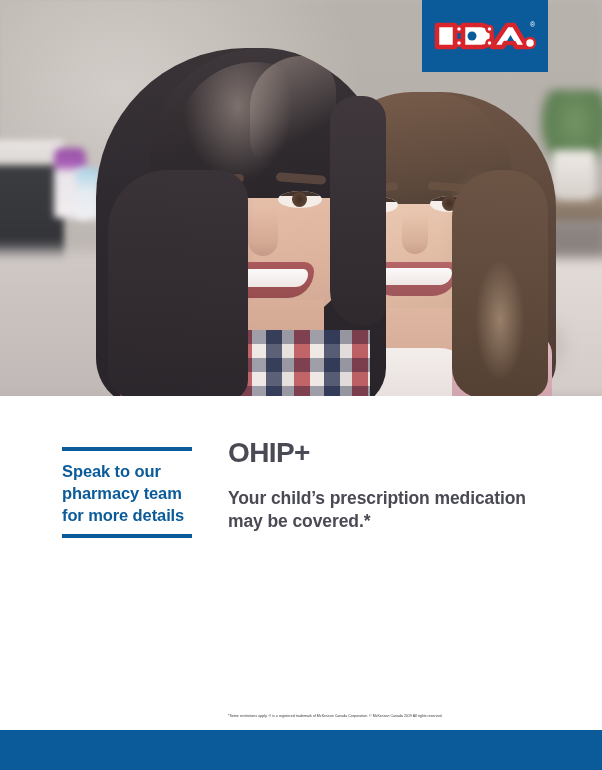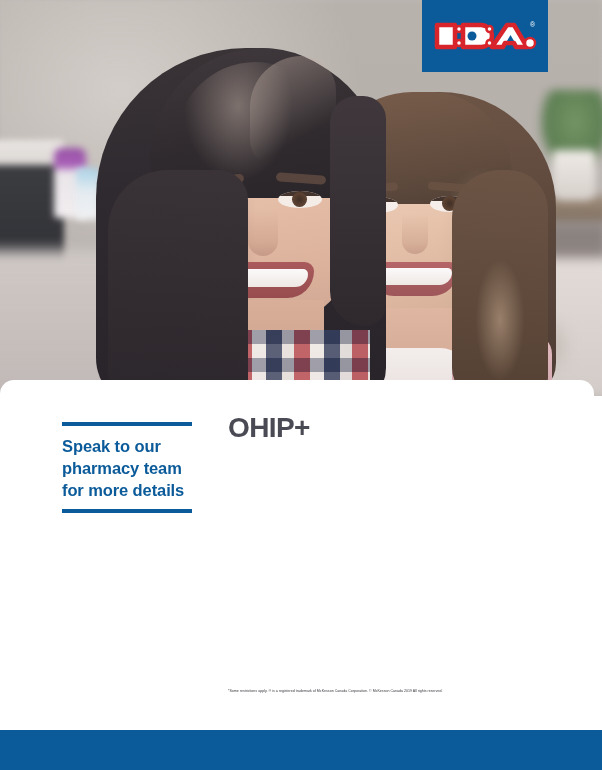--- a/index.html
+++ b/index.html
@@ -409,21 +409,21 @@
     background: #0b5b9a;
     display: flex;
     align-items: center;
     justify-content: center;
   }
   .logo-svg { display: block; }
 
   
   .content {
     position: absolute;
-    left: 0; top: 380px;
+    left: 0; top: 405px;
     width: 594px;
     height: 334px;
     background: #ffffff;
     border-radius: 14px;
   }
   .left-col {
     position: absolute;
     left: 62px; top: 42px;
     width: 132px;
   }
@@ -579,18 +579,19 @@
 <div class="content">
 
   <div class="left-col">
     <div class="rule"></div>
     <p class="cta-text">Speak to our pharmacy team for more details</p>
     <div class="rule rule-bottom"></div>
   </div>
 
   <div class="right-col">
     <h1 class="headline">OHIP+</h1>
+    <p class="subhead">Your child’s prescription medication may be covered.*</p>
   </div>
 
   <div class="fineprint">*Some restrictions apply. ® is a registered trademark of McKesson Canada Corporation. © McKesson Canada 2019 All rights reserved.</div>
 </div>
 
 <div class="footer-bar"></div>
 
 </body></html>

